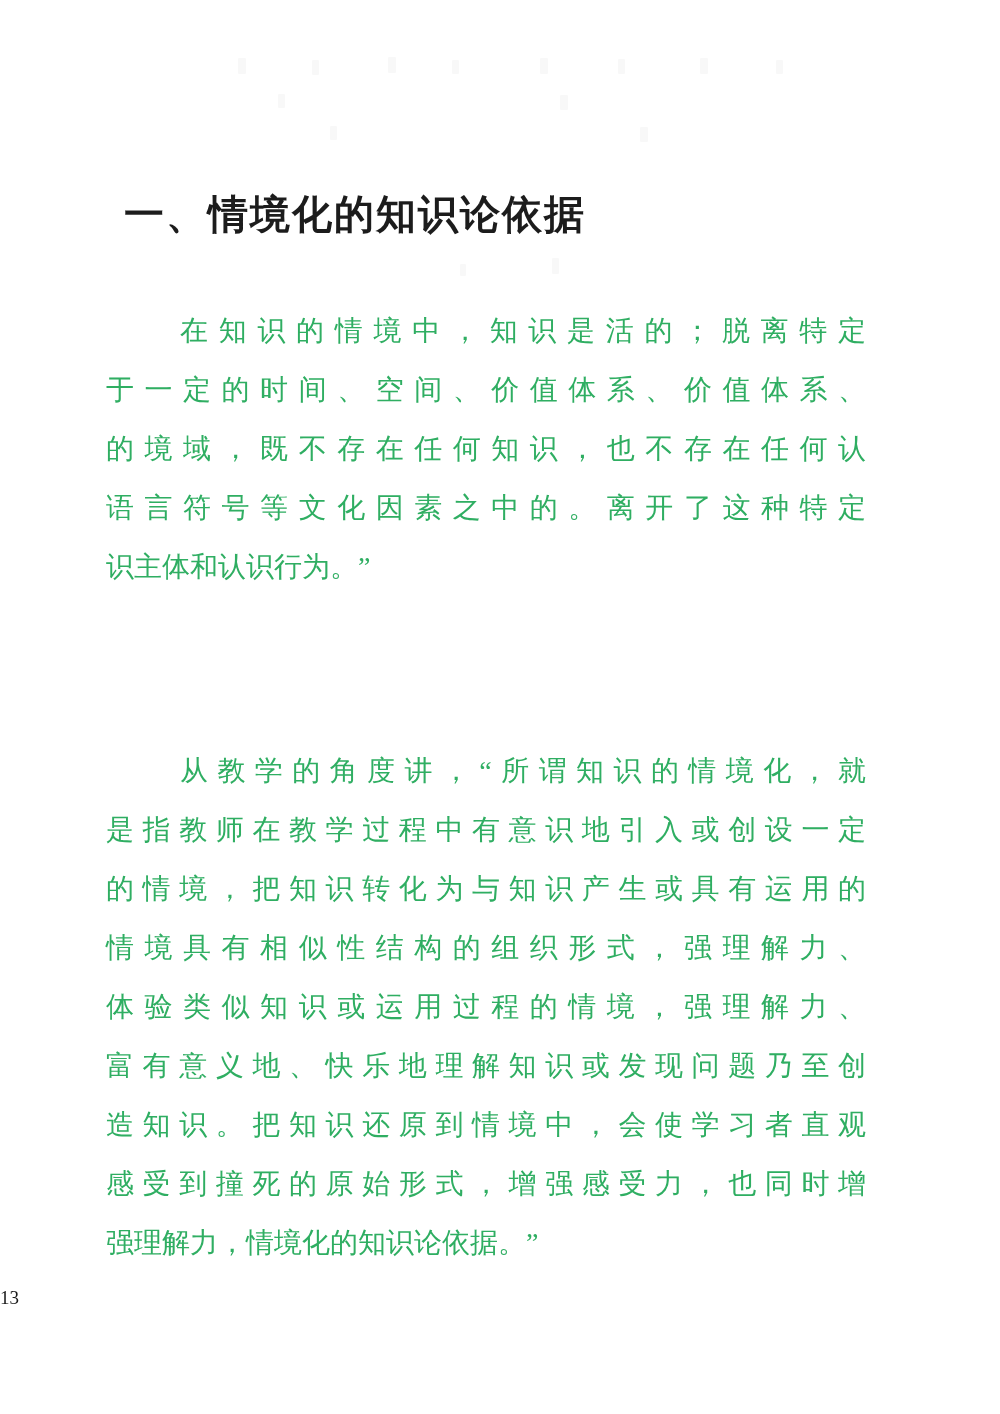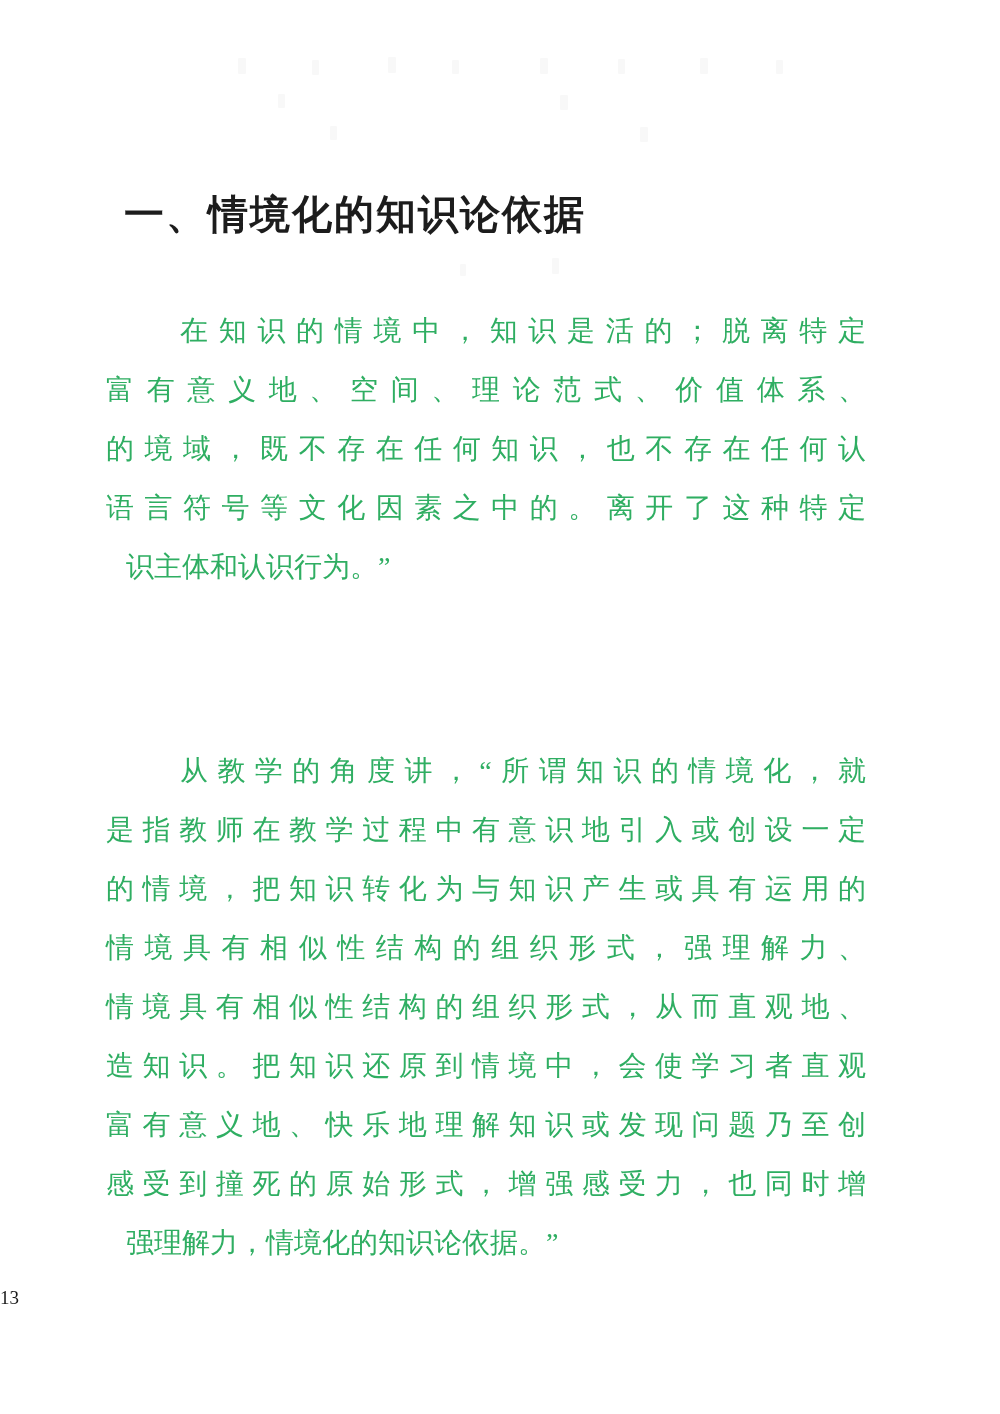--- a/index.html
+++ b/index.html
@@ -41,21 +41,20 @@
     color: var(--body, #2fae62);
     font-family: Liberation Serif, serif;
     text-align: justify;
     text-align-last: justify;
     white-space: nowrap;
   }
   .line.indent { text-indent: 74px; }
   .line.last {
     text-align: left;
     text-align-last: left;
-    margin-left: 20px;
   }
   .page-number {
     position: absolute;
     left: 0;
     top: 1286px;
     width: 100%;
     text-align: left;
     font-size: 19px;
     line-height: 24px;
     color: var(--pagenum, #1a1a1a);
@@ -86,33 +85,33 @@
   <div class="ghost" style="left:560px; top:95px; width:8px; height:15px;"></div>
   <div class="ghost" style="left:330px; top:126px; width:7px; height:14px;"></div>
   <div class="ghost" style="left:640px; top:127px; width:8px; height:15px;"></div>
   <div class="ghost" style="left:552px; top:258px; width:7px; height:16px;"></div>
   <div class="ghost" style="left:460px; top:264px; width:6px; height:12px;"></div>
 
   <div class="heading">一、情境化的知识论依据</div>
 
   <div class="para" id="para-1">
     <div class="line indent">在知识的情境中，知识是活的；脱离特定</div>
-    <div class="line">富有意义地、空间、理论范式、价值体系、</div>
+    <div class="line">于一定的时间、空间、价值体系、价值体系、</div>
     <div class="line">的境域，既不存在任何知识，也不存在任何认</div>
     <div class="line">语言符号等文化因素之中的。离开了这种特定</div>
     <div class="line last">识主体和认识行为。”</div>
   </div>
 
   <div class="para" id="para-2">
     <div class="line indent">从教学的角度讲，“所谓知识的情境化，就</div>
     <div class="line">是指教师在教学过程中有意识地引入或创设一定</div>
     <div class="line">的情境，把知识转化为与知识产生或具有运用的</div>
     <div class="line">情境具有相似性结构的组织形式，强理解力、</div>
-    <div class="line">情境具有相似性结构的组织形式，从而直观地、</div>
+    <div class="line">体验类似知识或运用过程的情境，强理解力、</div>
+    <div class="line">富有意义地、快乐地理解知识或发现问题乃至创</div>
     <div class="line">造知识。把知识还原到情境中，会使学习者直观</div>
-    <div class="line">富有意义地、快乐地理解知识或发现问题乃至创</div>
     <div class="line">感受到撞死的原始形式，增强感受力，也同时增</div>
     <div class="line last">强理解力，情境化的知识论依据。”</div>
   </div>
 
   <div class="page-number">13</div>
 
 </div>
 
 </body></html>

